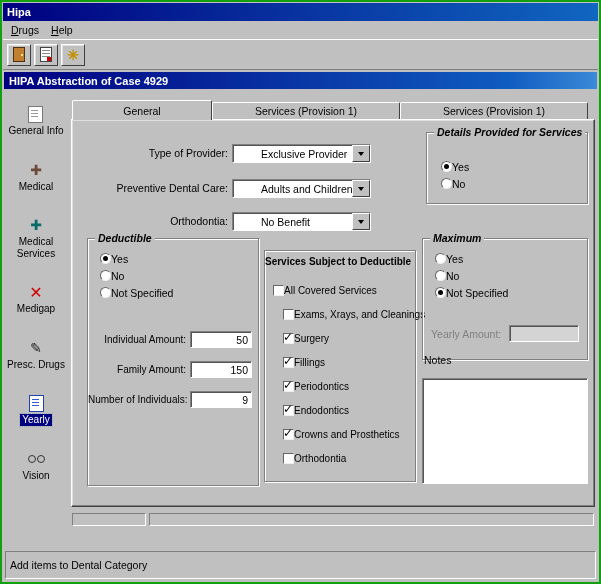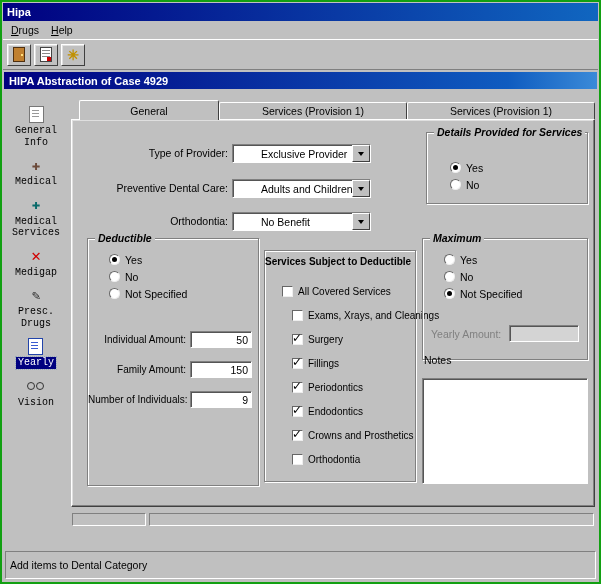--- a/index.html
+++ b/index.html
@@ -20,21 +20,21 @@
   .icon-report{width:10px;height:13px;background:#fff;border:1px solid #444;position:relative;}
   .icon-report::before{content:"";position:absolute;left:1px;top:2px;right:1px;height:7px;
     background:repeating-linear-gradient(#888 0 1px,transparent 1px 3px);}
   .icon-report::after{content:"";position:absolute;right:0;bottom:0;width:4px;height:4px;background:#c00;}
   .icon-gear{font-size:14px;line-height:14px;color:#c09000;font-weight:bold;}
   
   .headerbar{height:17px;margin:2px 1px;background:linear-gradient(90deg,#000080 0%,#0f5cc0 85%,#3a8ad8 100%);
     color:#fff;font-weight:bold;font-size:11px;display:flex;align-items:center;padding:0 5px;flex:none;}
   
   .main{flex:1;display:flex;min-height:0;}
-  .sidebar{width:66px;flex:none;display:flex;flex-direction:column;align-items:center;padding-top:14px;gap:8px;font-family:Liberation Mono, monospace;}
+  .sidebar{width:66px;flex:none;display:flex;flex-direction:column;align-items:center;padding-top:14px;gap:24px;}
   .side-item{display:flex;flex-direction:column;align-items:center;gap:2px;cursor:default;}
   .sicon{height:18px;display:flex;align-items:center;justify-content:center;}
   .side-label{font-size:10px;text-align:center;line-height:1.15;padding:0 2px;max-width:58px;}
   .side-label.on{background:#000080;color:#fff;outline:1px dotted #9ab;}
   .icon-page{width:13px;height:15px;background:#fff;border:1px solid #777;position:relative;}
   .icon-page::after{content:"";position:absolute;left:2px;top:3px;width:7px;height:8px;
     background:repeating-linear-gradient(#999 0 1px,transparent 1px 3px);}
   .icon-dental{width:13px;height:15px;background:#fff;border:1px solid #2244aa;position:relative;}
   .icon-dental::after{content:"";position:absolute;left:2px;top:3px;width:7px;height:8px;
     background:repeating-linear-gradient(#3a5bd0 0 1px,transparent 1px 3px);}
@@ -43,35 +43,35 @@
   .glyph-x{color:#d00000;font-size:16px;font-weight:bold;}
   .glyph-pencil{color:#222;font-size:14px;}
   .icon-glasses{width:17px;height:9px;position:relative;display:block;}
   .icon-glasses::before{content:"";position:absolute;left:0;top:1px;width:6px;height:6px;border:1px solid #333;border-radius:50%;}
   .icon-glasses::after{content:"";position:absolute;right:0;top:1px;width:6px;height:6px;border:1px solid #333;border-radius:50%;}
   
   .content{flex:1;display:flex;flex-direction:column;padding:8px 3px 0 2px;min-width:0;}
   .tabs{display:flex;align-items:flex-end;height:20px;flex:none;padding-left:1px;}
   .tab{position:relative;height:17px;display:flex;align-items:center;justify-content:center;background:#c0c0c0;
     border:1px solid;border-color:#fff #404040 #c0c0c0 #fff;border-bottom:none;border-radius:2px 2px 0 0;box-sizing:border-box;cursor:default;}
-  .tab.on{height:20px;margin-bottom:-1px;z-index:2;margin-left:7px;}
+  .tab.on{height:20px;margin-bottom:-1px;z-index:2;}
   .tabpage{position:relative;height:388px;flex:none;background:#c0c0c0;border:1px solid;
     border-color:#fff #404040 #404040 #fff;box-shadow:inset -1px -1px 0 #808080,inset 1px 1px 0 #dfdfdf;box-sizing:border-box;}
   
   .flabel{position:absolute;text-align:right;white-space:nowrap;}
   .combo{position:absolute;height:19px;display:flex;background:#fff;border:1px solid;
     border-color:#808080 #fff #fff #808080;box-shadow:inset 1px 1px 0 #555;box-sizing:border-box;padding-left:24px;}
   .combo-text{flex:1;padding:3px 3px 0 4px;white-space:nowrap;overflow:hidden;}
   .combo-btn{width:16px;background:#c0c0c0;border:1px solid;border-color:#fff #404040 #404040 #fff;
     display:flex;align-items:center;justify-content:center;flex:none;}
   .arr{width:0;height:0;border:3px solid transparent;border-top:4px solid #000;margin-top:4px;}
   .group{position:absolute;border:1px solid #808080;box-shadow:1px 1px 0 #fff,inset 1px 1px 0 #fff;box-sizing:border-box;}
   .gtitle{position:absolute;top:-7px;left:7px;background:#c0c0c0;padding:0 3px;font-weight:bold;font-style:italic;white-space:nowrap;}
   .inner-title{position:absolute;top:5px;left:0;right:0;text-align:left;font-weight:bold;font-size:10px;white-space:nowrap;}
-  .opt{position:absolute;display:flex;align-items:center;gap:5px;height:13px;cursor:default;margin-left:9px;}
+  .opt{position:absolute;display:flex;align-items:flex-start;height:13px;cursor:default;}
   .olabel{white-space:nowrap;}
   .opt.cb .olabel{font-size:10px;}
   .radio{width:11px;height:11px;border-radius:50%;background:#fff;border:1px solid;border-color:#666 #eee #eee #666;
     position:relative;box-sizing:border-box;flex:none;}
   .radio.on::after{content:"";position:absolute;left:2px;top:2px;width:5px;height:5px;border-radius:50%;background:#000;}
   .check{width:11px;height:11px;background:#fff;border:1px solid;border-color:#666 #eee #eee #666;
     position:relative;box-sizing:border-box;flex:none;}
   .check.on::after{content:"✓";position:absolute;left:-1px;top:-4px;font-size:12px;font-weight:bold;color:#000;}
   .tfield{position:absolute;height:17px;background:#fff;border:1px solid;border-color:#808080 #fff #fff #808080;
     box-shadow:inset 1px 1px 0 #555;box-sizing:border-box;font:inherit;padding:0 3px;}

